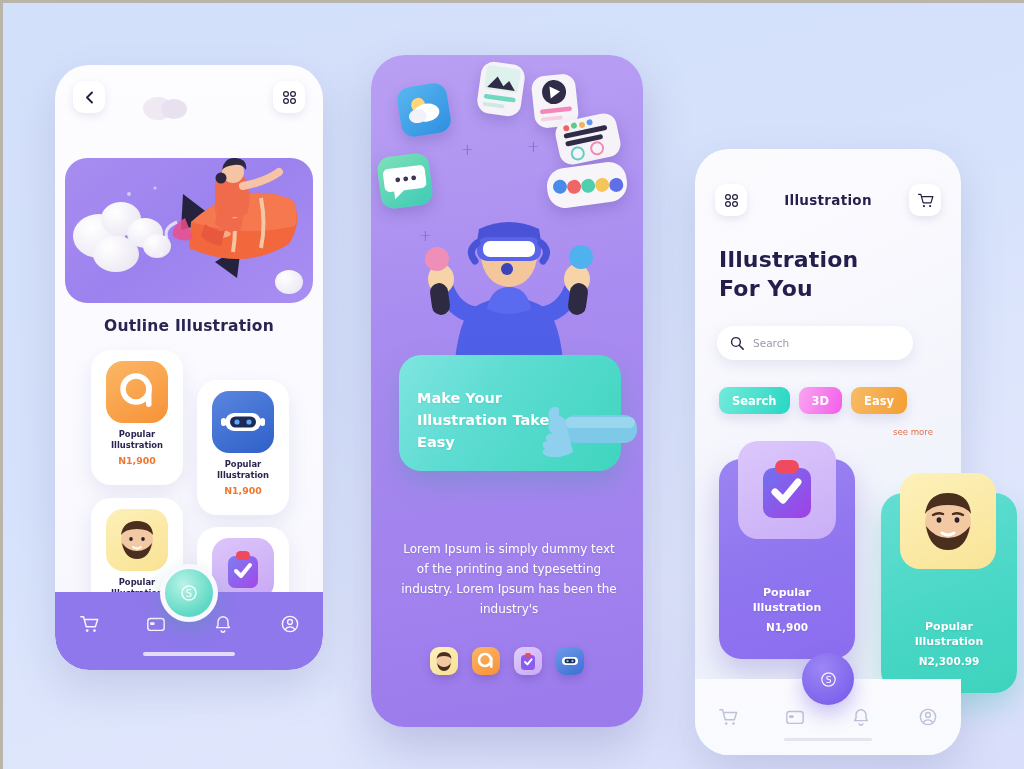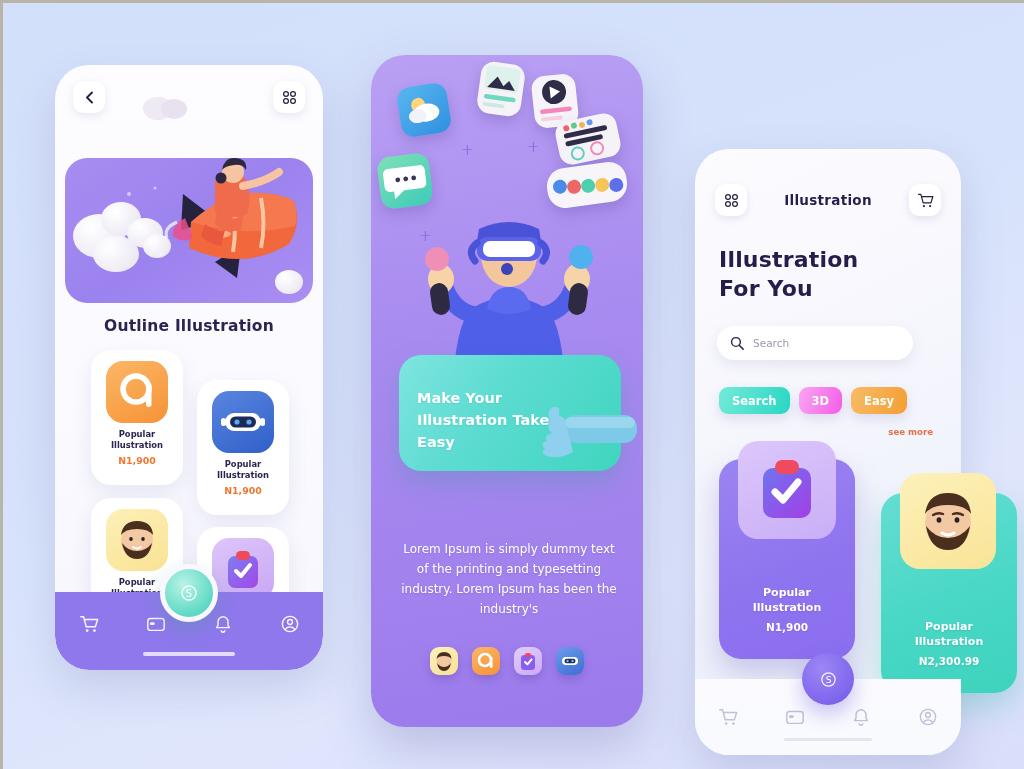--- a/index.html
+++ b/index.html
@@ -161,21 +161,21 @@
   .p3-search-ph { font-size: 10.5px; color: #9a99ac; }
   .chips { position: absolute; left: 24px; top: 238px; display: flex; gap: 9px; }
   .chip {
     height: 27px; border-radius: 9px; display: flex; align-items: center;
     justify-content: center; padding: 0 13px;
     font-size: 11.5px; font-weight: 700; color: #ffffff;
     box-shadow: 0 5px 12px rgba(110,110,170,.18);
   }
   .see-more {
     position: absolute; right: 28px; top: 278px;
-    font-size: 8.6px; font-weight: 700; color: #e2724a;
+    font-size: 8.6px; font-weight: 400; color: #e2724a;
   }
   .big-card {
     position: absolute; border-radius: 22px;
     display: flex; flex-direction: column; align-items: center;
   }
   .big-thumb {
     position: absolute; border-radius: 20px; display: flex;
     align-items: center; justify-content: center; overflow: hidden;
   }
   .big-label {

